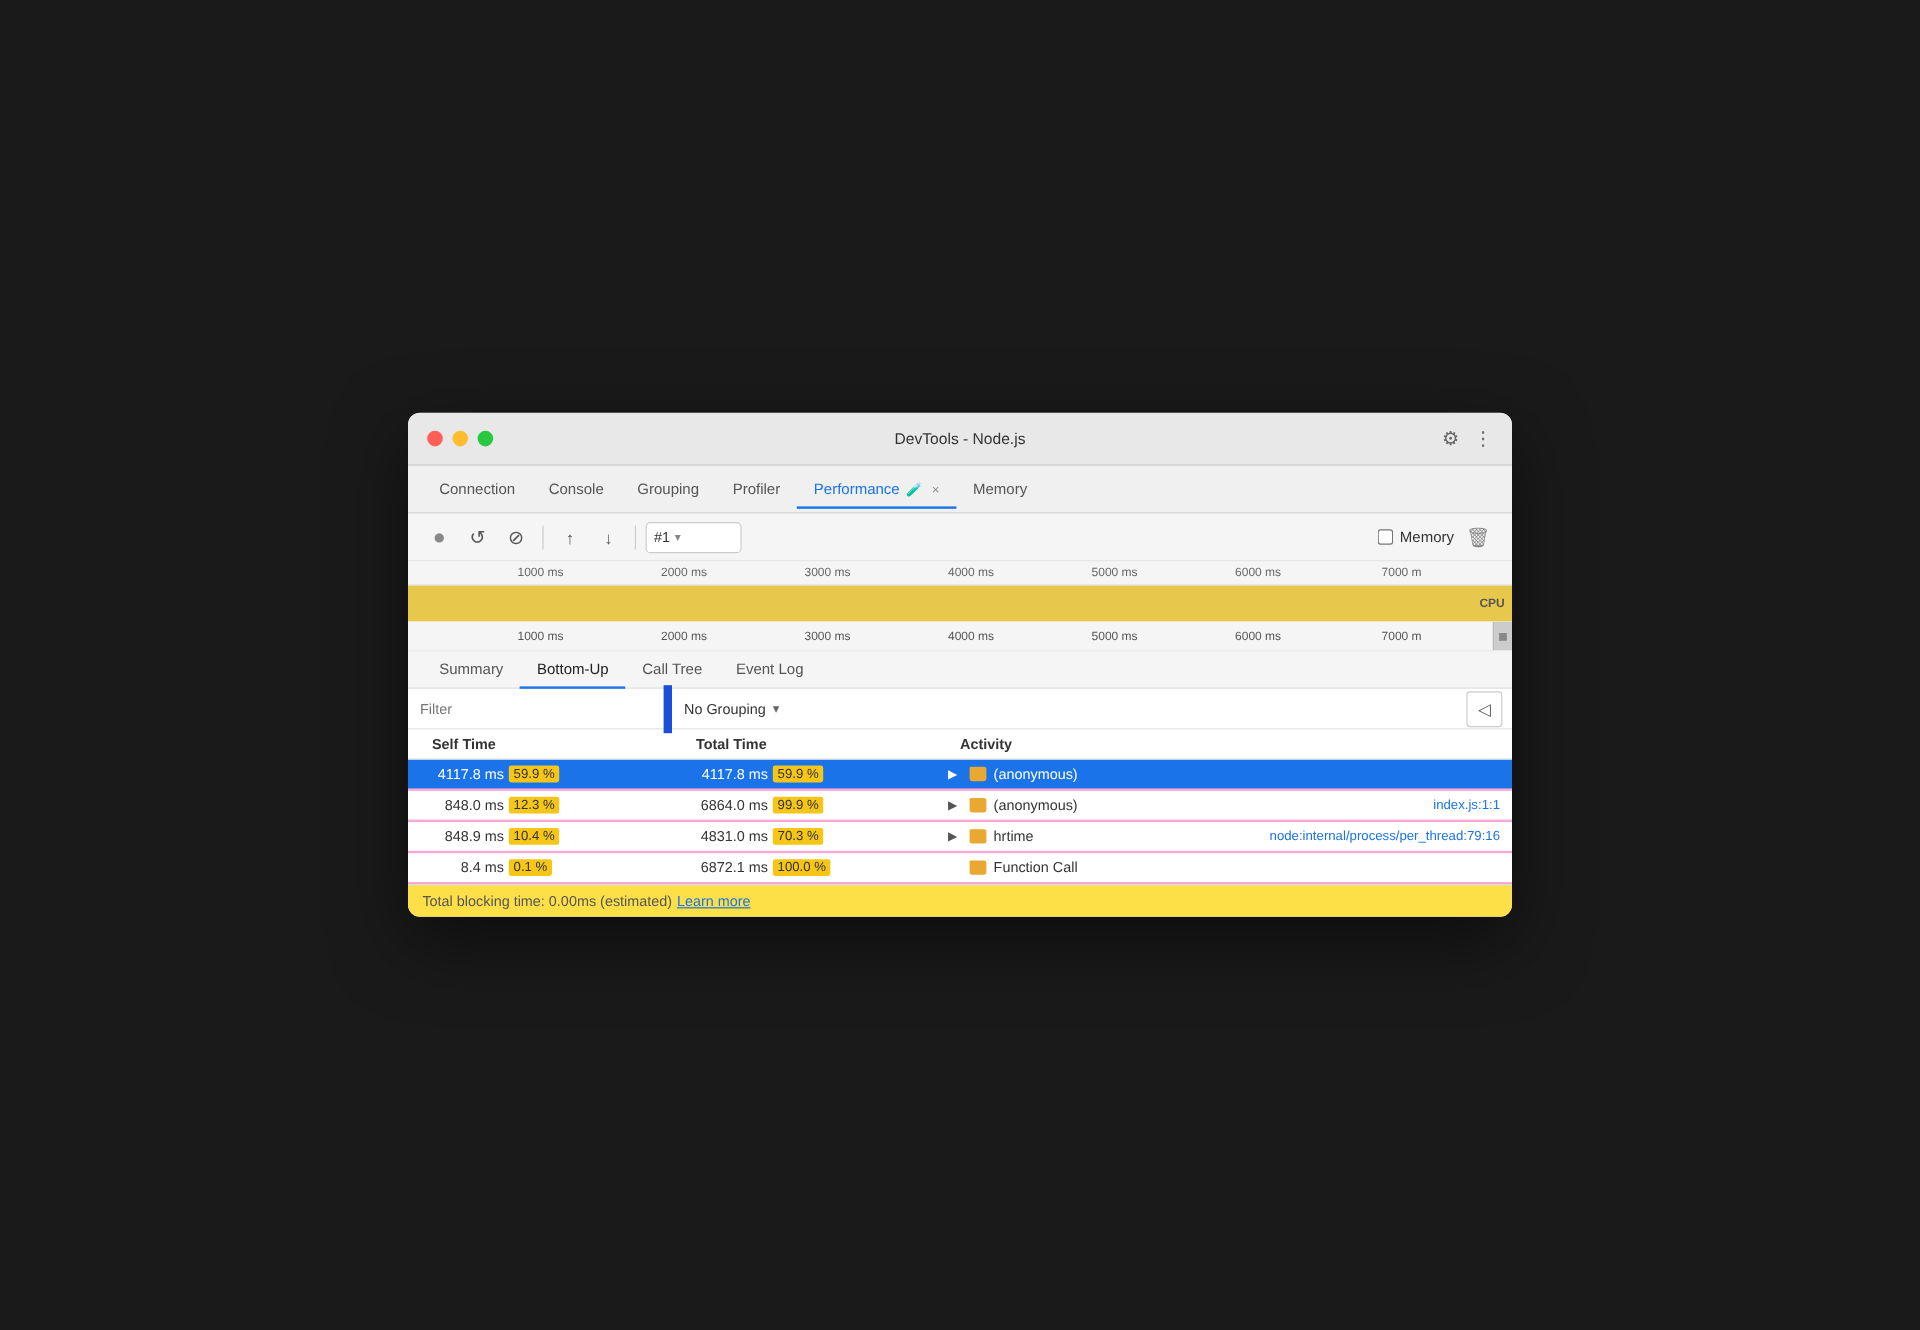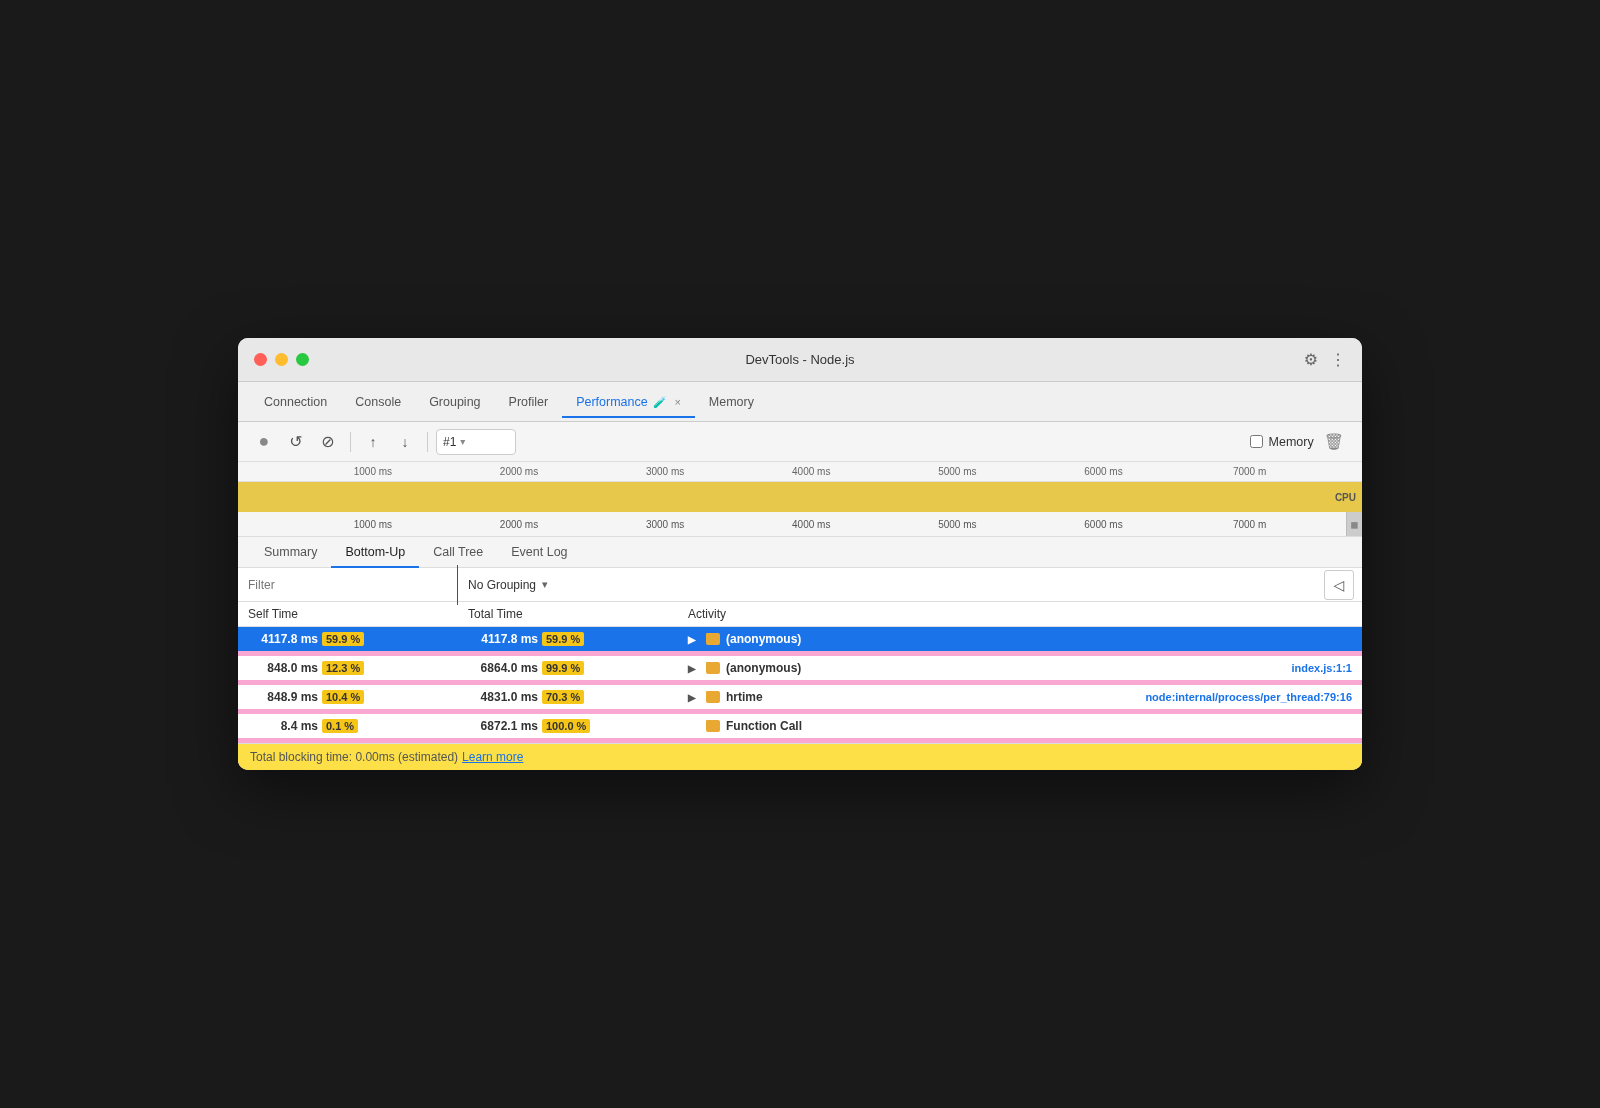--- a/index.html
+++ b/index.html
@@ -5,21 +5,21 @@
     * { box-sizing: border-box; margin: 0; padding: 0; }
     body {
       background: #1a1a1a;
       display: flex;
       justify-content: center;
       align-items: center;
       min-height: 100vh;
       font-family: -apple-system, BlinkMacSystemFont, 'Helvetica Neue', Arial, sans-serif;
     }
     .window {
-      width: 1124px;
+      width: 920px;
       background: #f0f0f0;
       border-radius: 10px;
       box-shadow: 0 20px 60px rgba(0,0,0,0.5);
       overflow: hidden;
     }
     .title-bar {
       background: #e8e8e8;
       height: 44px;
       display: flex;
       align-items: center;
@@ -272,21 +272,21 @@
     .filter-bar {
       display: flex;
       align-items: center;
       border-bottom: 1px solid #ddd;
       background: #fff;
       height: 34px;
     }
     .filter-input {
       flex: 0 0 220px;
       border: none;
-      border-right: 1px solid #1d4ed8;
+      border-right: 7px solid #1d4ed8;
       padding: 20px 10px;
       font-size: 12px;
       color: #ec4899;
       background: transparent;
       outline: none;
       height: 100%;
     }
     .grouping-dropdown {
       display: flex;
       align-items: center;
@@ -313,35 +313,34 @@
     }
 
     
     .data-table {
       width: 100%;
       font-size: 12px;
       border-collapse: collapse;
     }
     .data-table th {
       text-align: left;
-      padding: 5px 10px;
+      padding: 5px 20px;
       border-bottom: 1px solid #ddd;
       color: #333;
-      font-weight: 400;
+      font-weight: 700;
       background: #fff;
       font-size: 12px;
     }
     .data-table th:first-child { width: 220px; }
     .data-table th:nth-child(2) { width: 220px; }
     .data-table td {
       padding: 5px 10px;
-      border-bottom: 5px solid #f9a8d4;
+      border-bottom: 2px solid #f9a8d4;
       vertical-align: middle;
       color: #333;
-      font-weight: bold;
     }
     .data-table tr.selected td { background: #1a73e8; color: #fff; }
     .data-table tr.selected .time-highlight { background: #f5c518; color: #333; }
 
     .time-cell {
       display: flex;
       align-items: center;
       gap: 4px;
       white-space: nowrap;
     }

